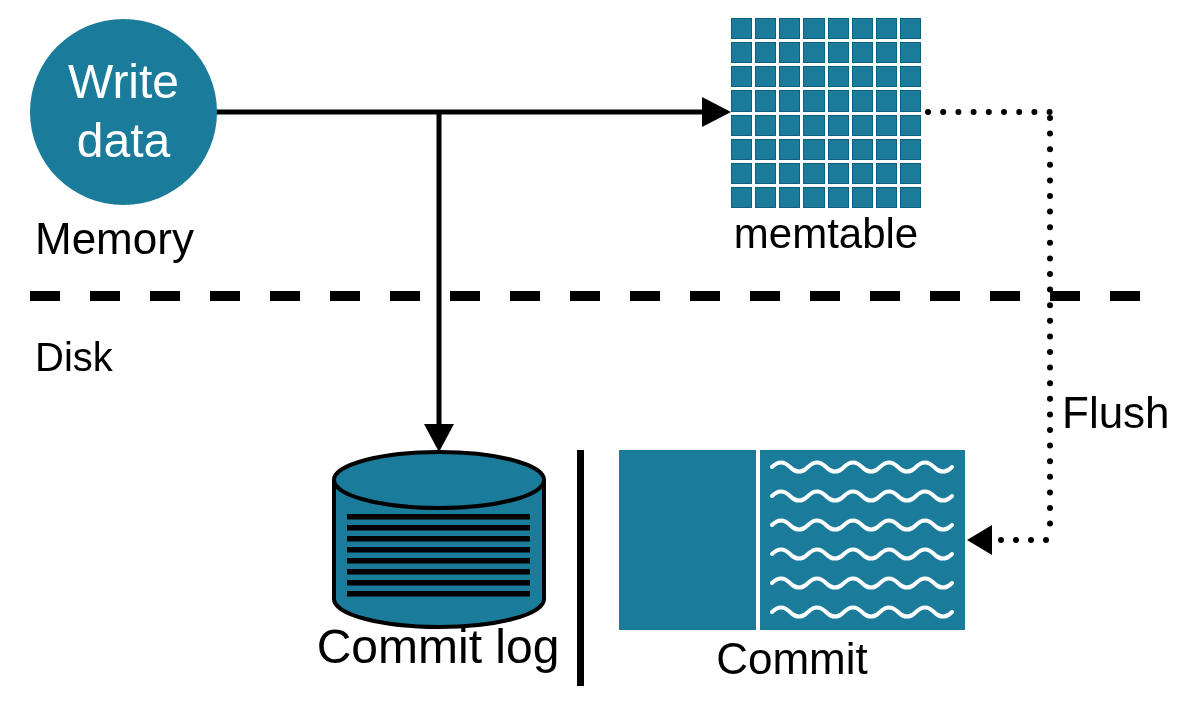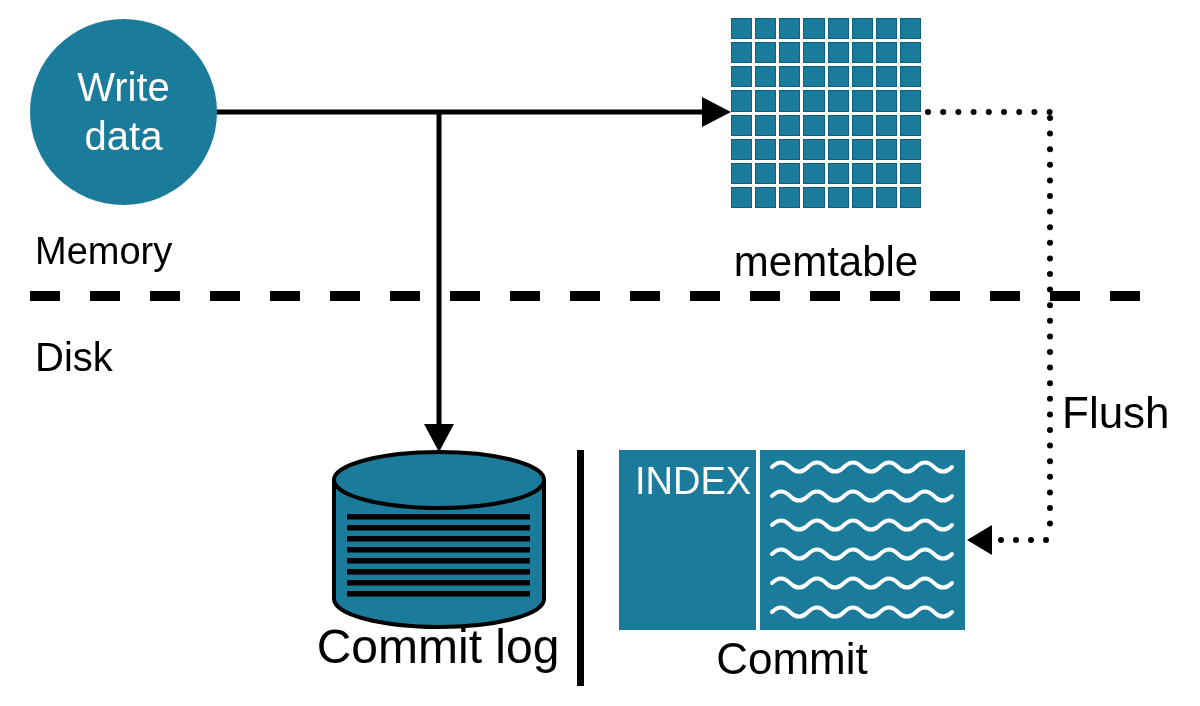--- a/index.html
+++ b/index.html
@@ -31,21 +31,21 @@
     top: 19px;
     width: 187px;
     height: 186px;
     border-radius: 50%;
     background: var(--teal);
     display: flex;
     align-items: center;
     justify-content: center;
     text-align: center;
     color: #fff;
-    font-size: 40px;
+    font-size: 48px;
     line-height: 1.22;
     z-index: 2;
     width: 187px;
   }
   .write-circle .inner { width: 120px; }
 
   
   .memtable-grid {
     position: absolute;
     left: 731px;
@@ -64,23 +64,23 @@
     box-sizing: border-box;
   }
 
   
   .label {
     position: absolute;
     color: #000;
     z-index: 3;
     white-space: nowrap;
   }
-  .lbl-memory   { left: 35px;  top: 230px; font-size: 38px; text-align: right; }
+  .lbl-memory   { left: 35px;  top: 214px; font-size: 44px; text-align: right; }
   .lbl-disk     { left: 35px;  top: 335px; font-size: 40px; }
-  .lbl-memtable { left: 731px; top: 210px; width: 190px; text-align: center; font-size: 42px; margin-top: 28px; }
+  .lbl-memtable { left: 731px; top: 210px; width: 190px; text-align: center; font-size: 42px; }
   .lbl-flush    { left: 1062px; top: 388px; font-size: 44px; }
   .lbl-commitlog{ left: 288px; top: 619px; width: 300px; text-align: center; font-size: 48px; }
   .lbl-sstable  { left: 619px; top: 634px; width: 346px; text-align: center; font-size: 44px; }
   .lbl-index {
     position: absolute;
     left: 635px;
     top: 460px;
     color: #fff;
     font-size: 38px;
     z-index: 3;
@@ -213,15 +213,14 @@
       <div class="cell"></div>
       <div class="cell"></div>
     </div>
 
   <div class="label lbl-memory">Memory</div>
   <div class="label lbl-disk">Disk</div>
   <div class="label lbl-memtable">memtable</div>
   <div class="label lbl-flush">Flush</div>
   <div class="label lbl-commitlog">Commit log</div>
   <div class="label lbl-sstable">Commit</div>
-  <div class="lbl-index">INDEX</div>
 
 </div>
 
 </body></html>

